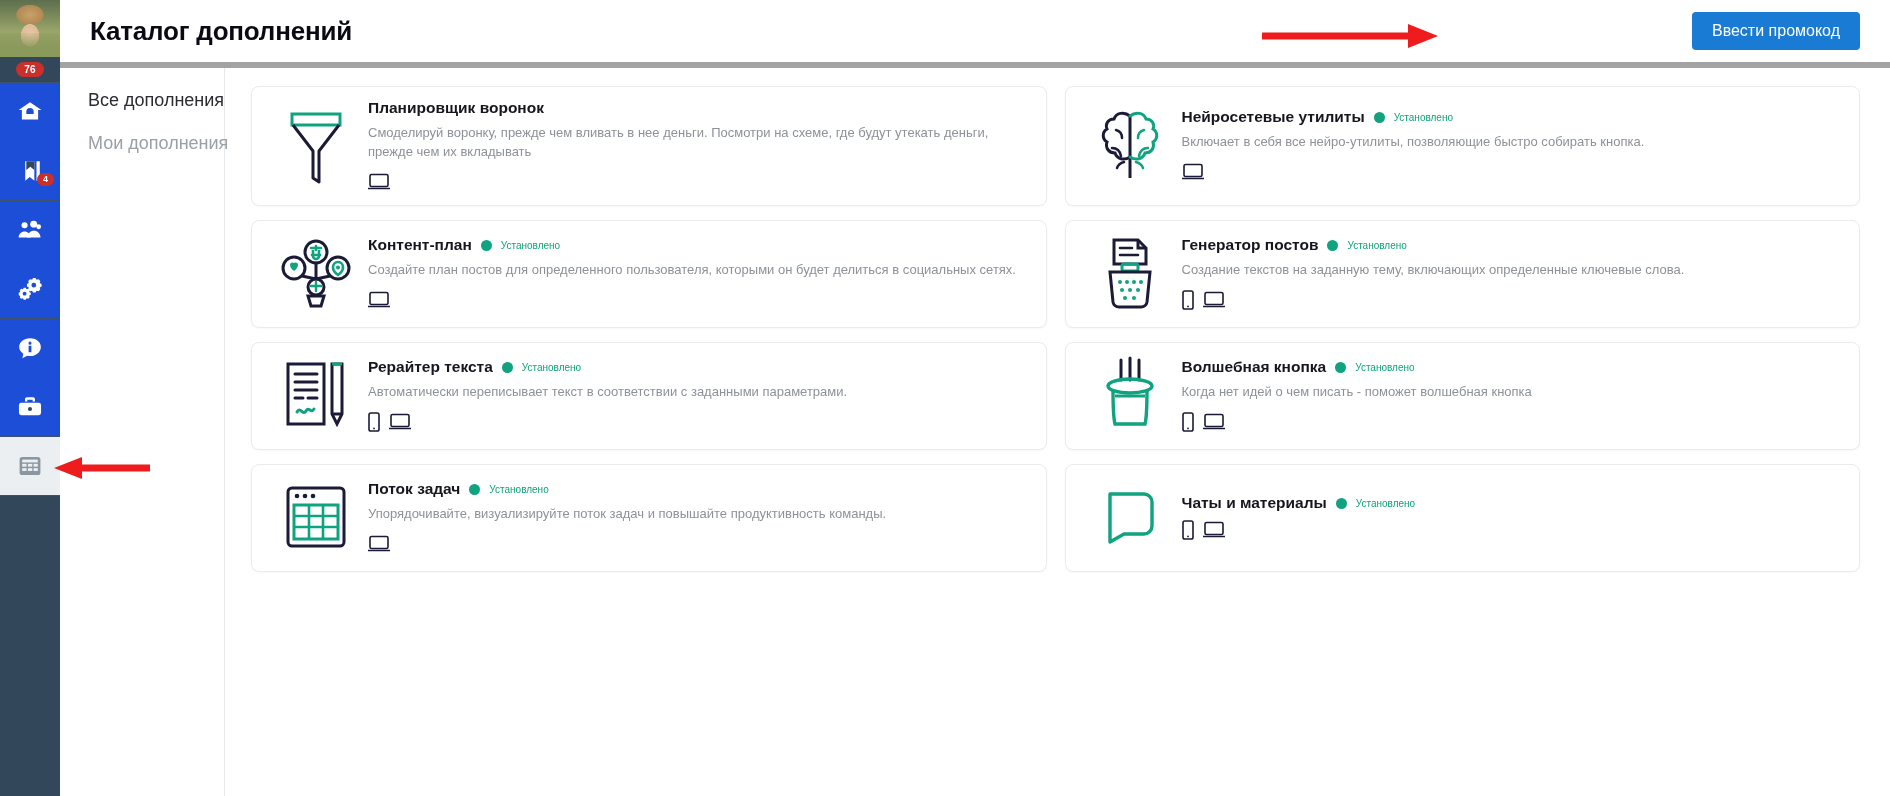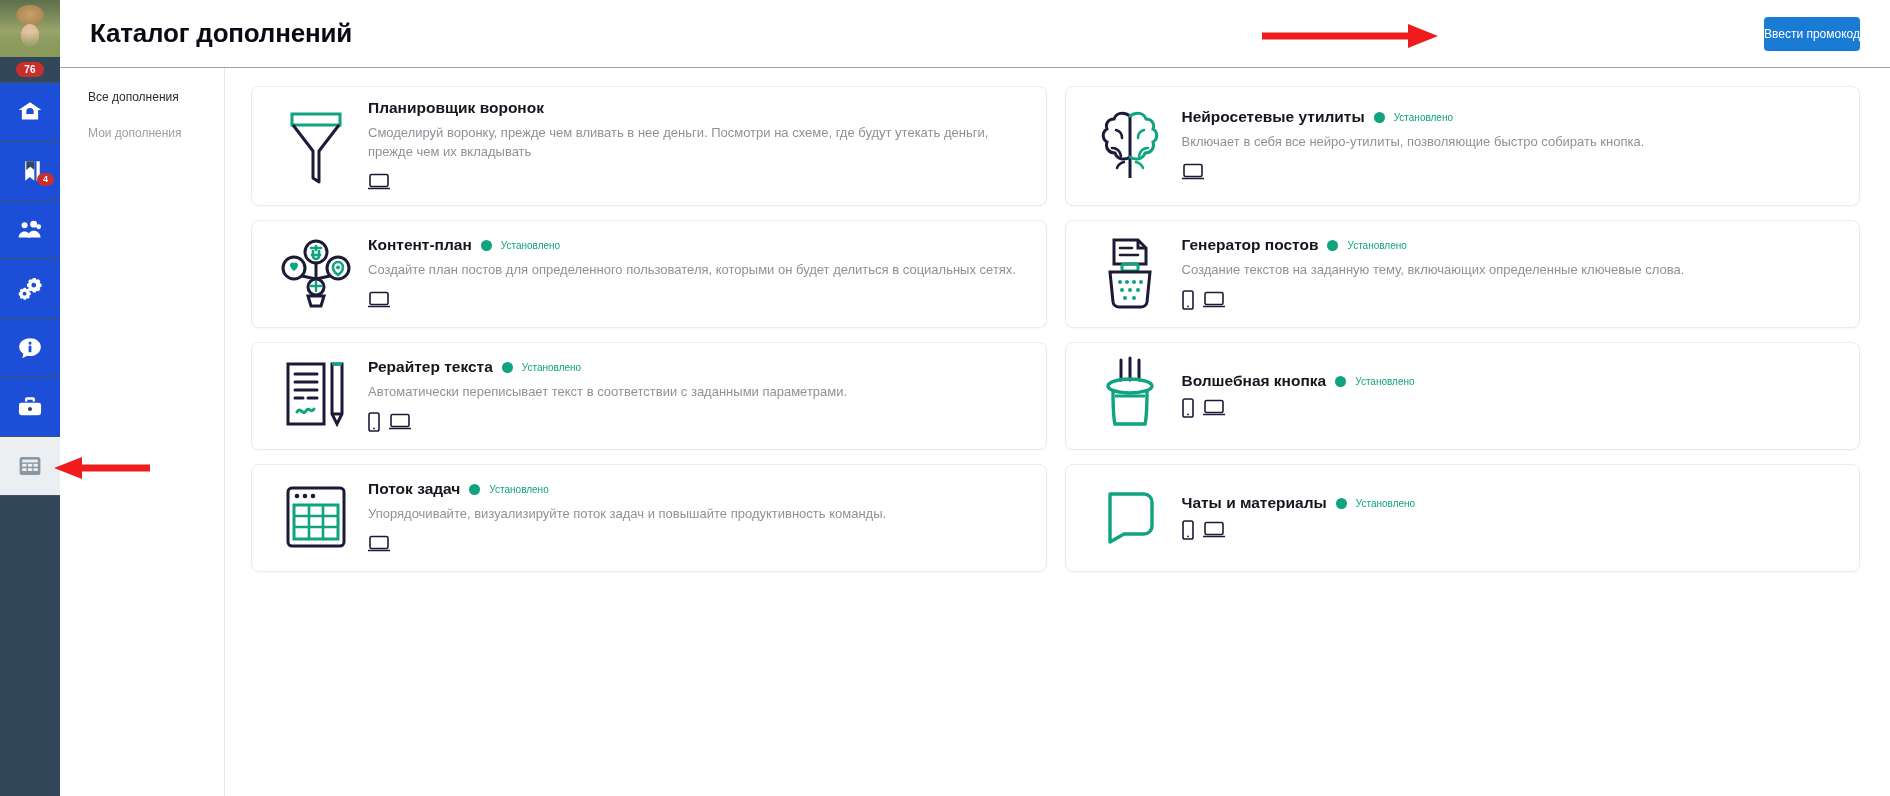--- a/index.html
+++ b/index.html
@@ -48,35 +48,35 @@
     position:absolute; right: 6px; bottom: 14px;
     background:#c9302c; color:#fff; font-size:9px; font-weight:700;
     border-radius:8px; padding:1px 6px; line-height:1.2;
   }
   .sidebar-filler { flex: 1 1 auto; background: #33475b; }
 
   
   .main { flex: 1 1 auto; height: 796px; background:#fff; display:flex; flex-direction:column; position:relative; }
   .topbar {
     height: 68px; flex: 0 0 68px; display:flex; align-items:center;
-    padding: 0 30px 0 30px; border-bottom: 1px solid #a3a3a3; background:#fff;
+    padding: 0 30px 0 30px; border-bottom: 6px solid #a3a3a3; background:#fff;
   }
   .page-title { font-size: 26px; font-weight: 700; color: #0a0a14; letter-spacing: -0.2px; }
   .topbar-spacer { flex:1 1 auto; }
   .promo-btn {
     background:#1a7bd4; color:#fff; border:none; border-radius:4px;
-    font-size: 12px; font-family: inherit; padding: 10px 0; cursor:pointer; white-space:nowrap;
+    font-size: 16px; font-family: inherit; padding: 10px 20px; cursor:pointer; white-space:nowrap;
   }
 
   .body-split { flex:1 1 auto; display:flex; min-height:0; }
   .leftnav {
     width: 165px; flex: 0 0 165px; padding: 22px 0 0 28px; border-right: 1px solid #e6e8ea;
     height: 100%;
   }
-  .leftnav-item { font-size: 12px; color:#2b2b33; margin-bottom: 22px; cursor:pointer; white-space:nowrap; }
+  .leftnav-item { font-size: 18px; color:#2b2b33; margin-bottom: 22px; cursor:pointer; white-space:nowrap; }
   .leftnav-item.muted { color: #9aa0a6; }
 
   .content { flex:1 1 auto; padding: 18px 30px 0 26px; overflow:hidden; }
   .grid { display:grid; grid-template-columns: 1fr 1fr; gap: 14px 18px; }
 
   .card {
     background:#fff; border:1px solid #e9ebee; border-radius:8px;
     min-height: 108px; display:flex; align-items:center; padding: 12px 16px 12px 18px;
     box-shadow: 0 1px 2px rgba(16,24,40,.03);
   }
@@ -363,20 +363,21 @@
      <path d="M19 34c0 14 0 26 2 34h30c2-8 2-20 2-34" fill="none" stroke="#0fa37f" stroke-width="3.4"></path>
      <path d="M21 40h30" stroke="#0fa37f" stroke-width="3"></path>
    </svg>
               </div>
               <div class="card-body">
                 <div class="card-titlerow">
                   <div class="card-title">Волшебная кнопка</div>
                   <span class="dot"></span>
                   <span class="installed">Установлено</span>
                 </div>
+                <p class="card-desc">Когда нет идей о чем писать - поможет волшебная кнопка</p>
                 <div class="plat-row">
                   <span>
                     <svg width="12" height="20" viewBox="0 0 12 20">
      <rect x="1" y="1" width="10" height="18" rx="1.8" fill="none" stroke="#1b1b37" stroke-width="1.6"></rect>
      <circle cx="6" cy="16.4" r="0.9" fill="#1b1b37"></circle>
    </svg>
                   </span>
                   <span>
                     <svg width="22" height="18" viewBox="0 0 22 18">
      <rect x="2" y="1.5" width="18" height="12" rx="1.6" fill="none" stroke="#1b1b37" stroke-width="1.6"></rect>

